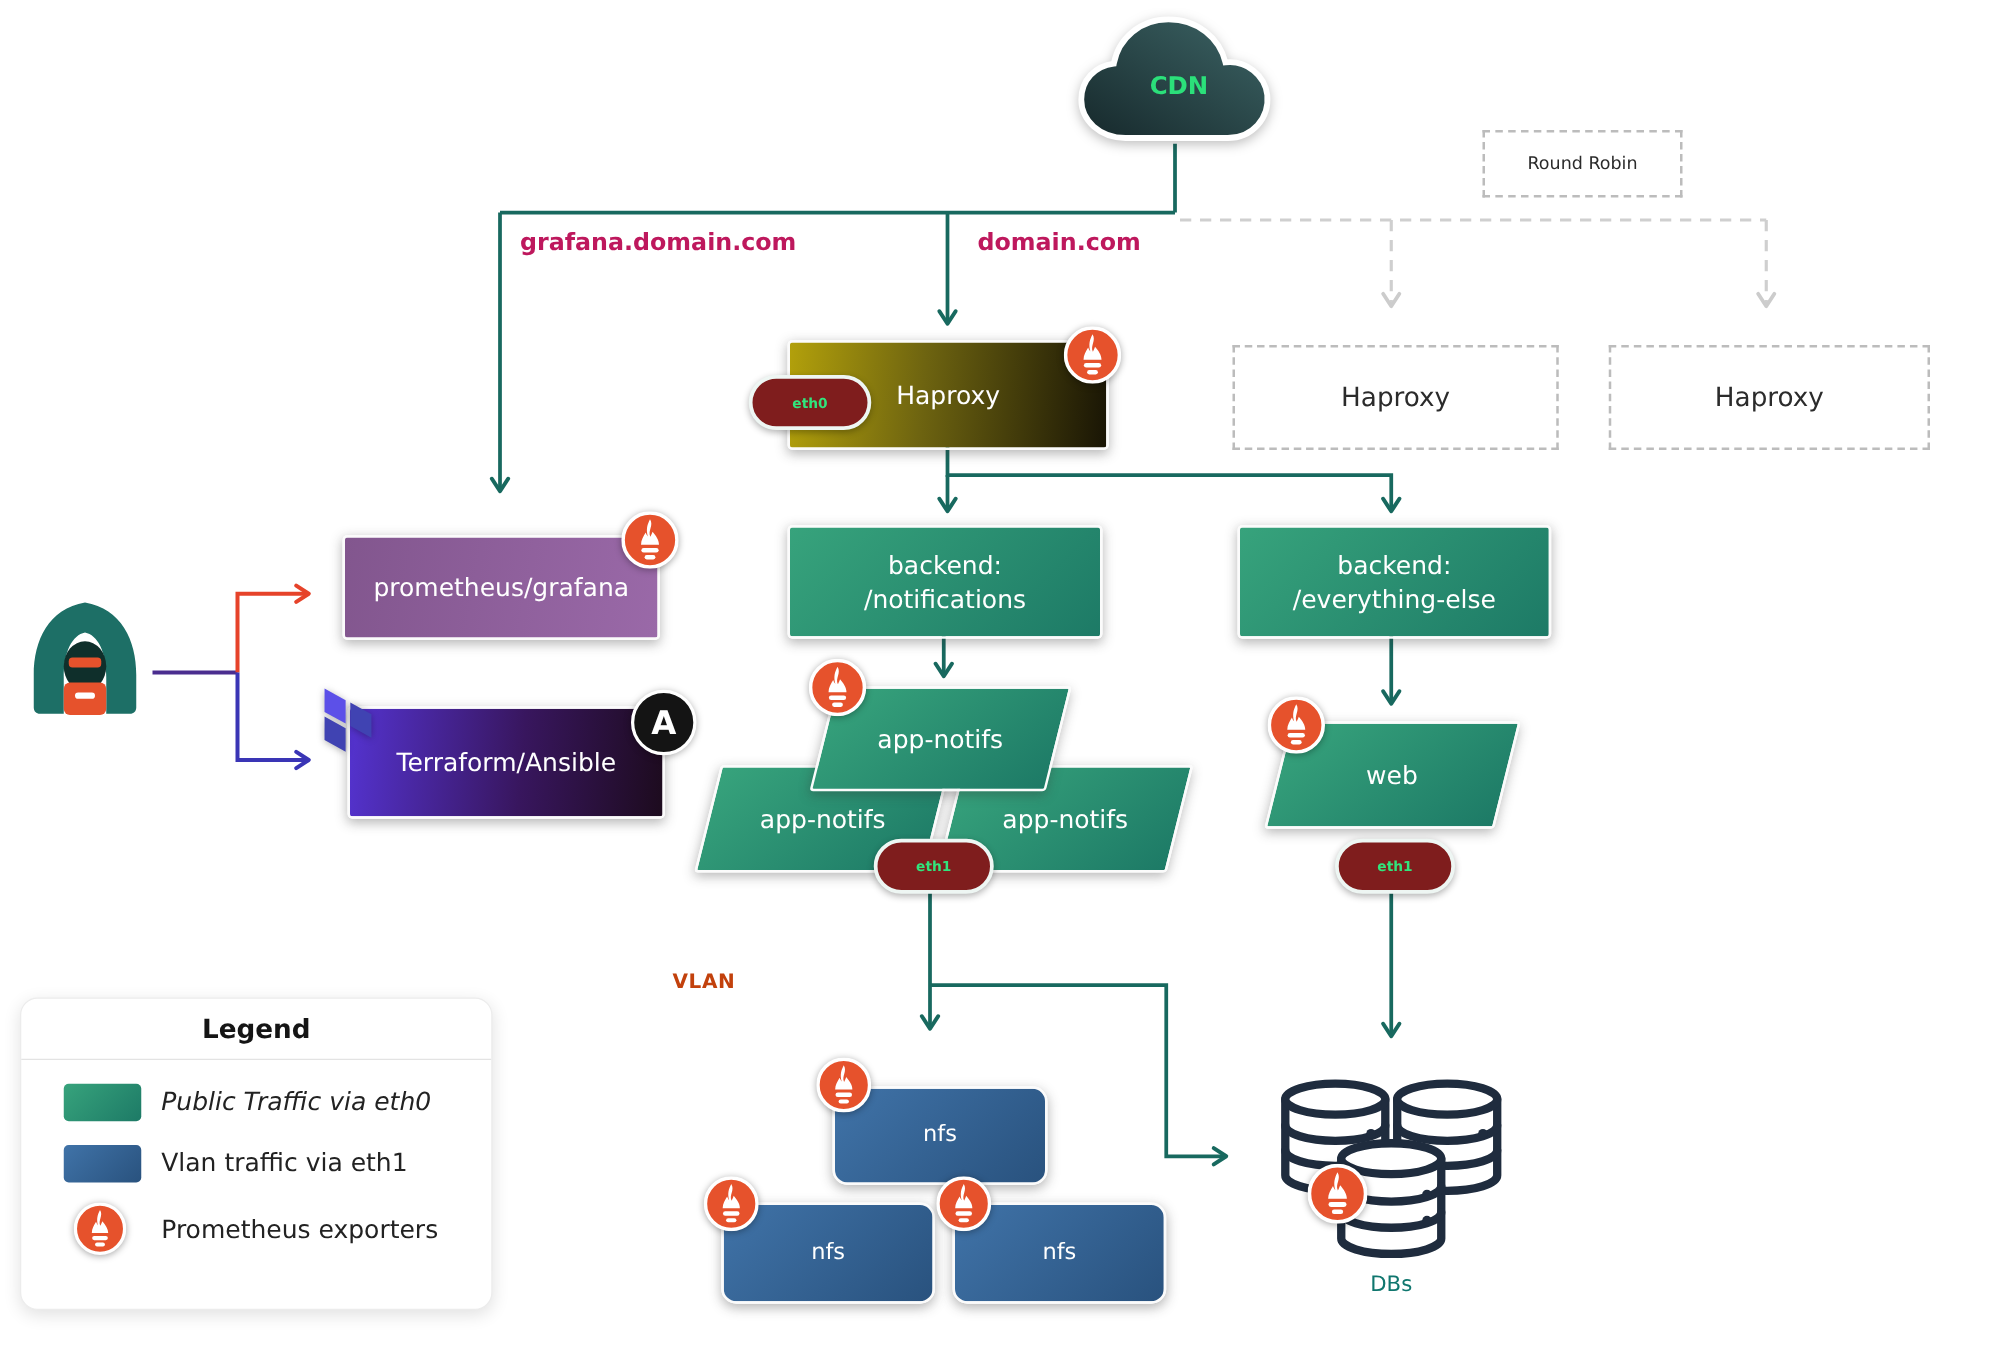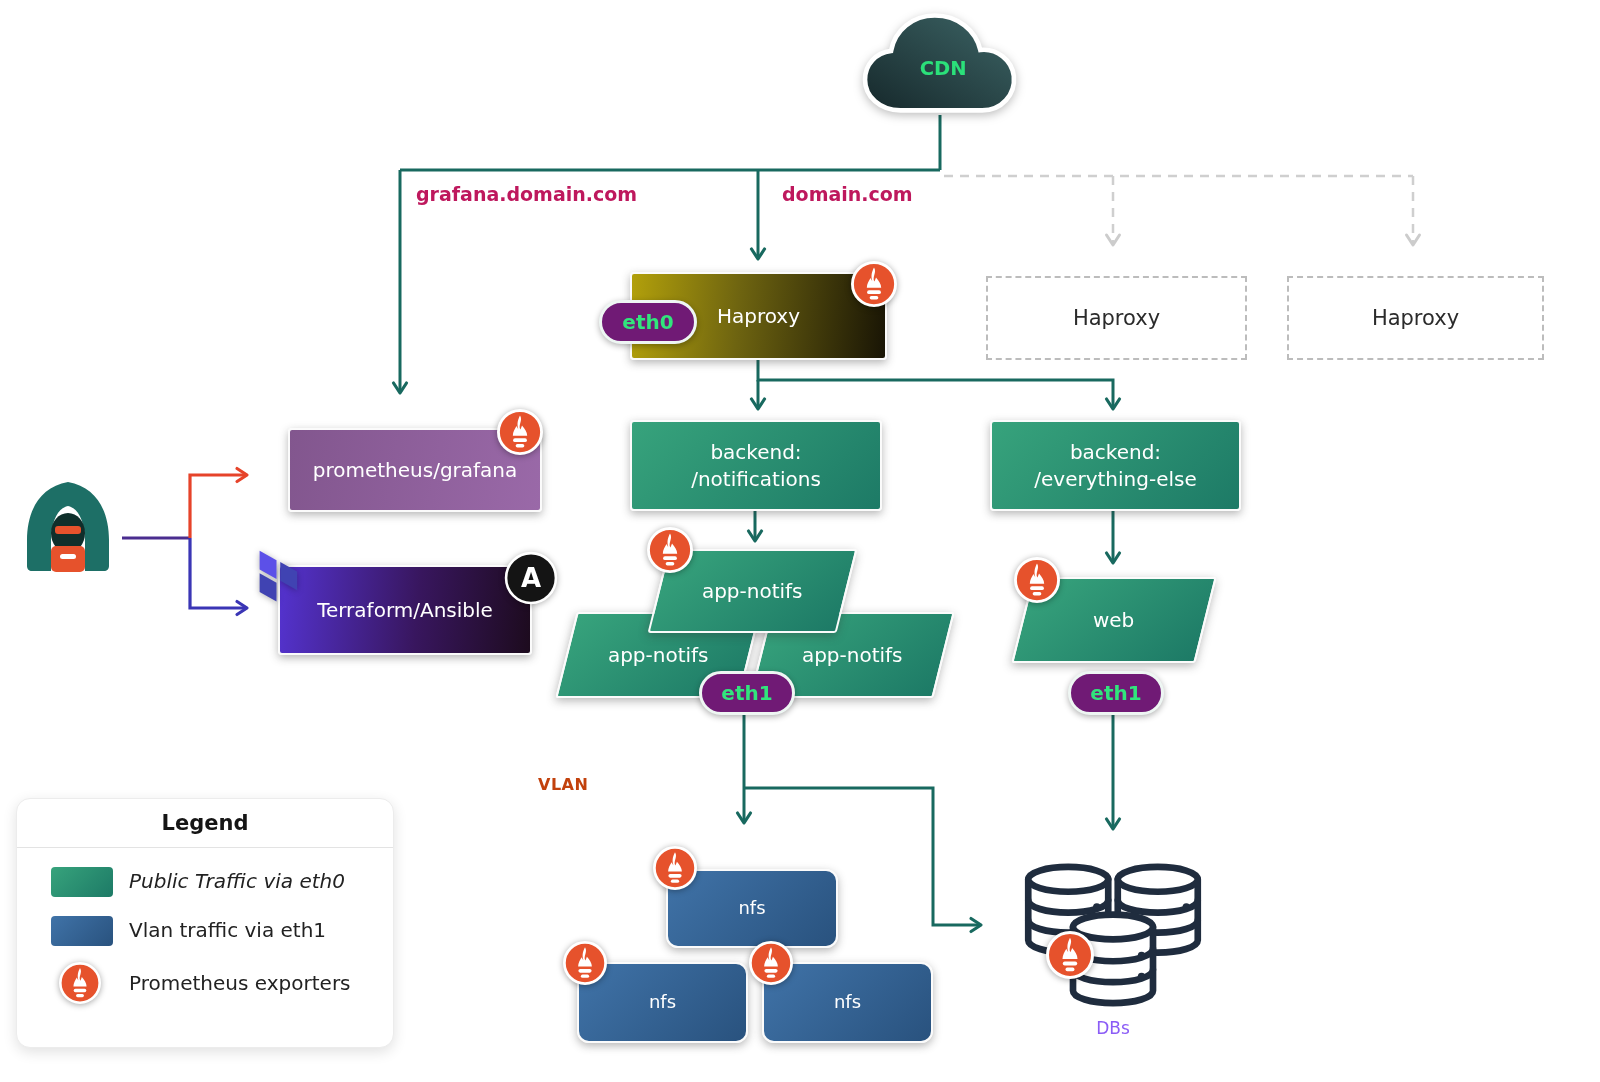--- a/index.html
+++ b/index.html
@@ -13,30 +13,30 @@
         box-shadow:0 3px 9px rgba(50,50,50,.35);font-size:20px;}
   .node .txt{white-space:pre-line;line-height:1.35;}
   .teal-grad{background:linear-gradient(135deg,#37a37c 0%,#1d7a66 100%);}
   .blue-grad{background:linear-gradient(135deg,#4073a8 0%,#29527e 100%);border-radius:12px;text-align:center;}
   .haproxy-grad{background:linear-gradient(95deg,#b2a00b 0%,#6e6410 42%,#191505 100%);}
   .purple-grad{background:linear-gradient(100deg,#82568e 0%,#9a69a8 100%);}
   .tf-grad{background:linear-gradient(95deg,#5433cf 0%,#38165e 55%,#1d0b1e 100%);}
   .dashed-node{position:absolute;display:flex;align-items:center;justify-content:center;
         border:2px dashed #bcbcbc;color:#2b2b2b;background:#fff;font-size:21px;z-index:3;}
   .pill{position:absolute;display:flex;align-items:center;justify-content:center;
-        background:#701a75;color:#31e57c;font-weight:bold;border-radius:999px;
+        background:#7f1d1d;color:#31e57c;font-weight:bold;border-radius:999px;
         border:3px solid #eef6f3;box-shadow:0 2px 6px rgba(0,0,0,.3);
-        font-size:20px;z-index:6;}
+        font-size:11px;z-index:6;}
   .para{transform:skewX(-14deg);border-radius:3px;}
   .para .txt{transform:skewX(14deg);}
   .prom{position:absolute;z-index:7;filter:drop-shadow(0 1px 3px rgba(0,0,0,.35));}
   .icon{position:absolute;z-index:7;filter:drop-shadow(0 1px 3px rgba(0,0,0,.3));}
   .edge-label{position:absolute;font-weight:bold;color:#be185d;font-size:19px;z-index:4;}
   .vlan{position:absolute;color:#c2410c;font-weight:bold;font-size:16px;letter-spacing:.5px;z-index:4;}
-  .dbs-label{position:absolute;color:#8b5cf6;font-size:17px;z-index:4;text-align:center;}
+  .dbs-label{position:absolute;color:#0f766e;font-size:17px;z-index:4;text-align:center;}
   .legend{position:absolute;background:#fff;border:1px solid #ececec;border-radius:14px;
         box-shadow:0 4px 14px rgba(0,0,0,.12);z-index:5;}
   .legend-title{position:absolute;left:0;top:12px;width:100%;text-align:center;
         font-weight:bold;font-size:21px;color:#151515;}
   .legend-divider{position:absolute;left:0;top:48px;width:100%;height:1px;background:#e3e3e3;}
   .legend-swatch{position:absolute;width:62px;height:30px;border-radius:4px;}
   .legend-item-label{position:absolute;font-size:20px;color:#222;}
 </style>
 </head>
 <body>
@@ -92,20 +92,23 @@
       </linearGradient>
     </defs>
     <path d="M52 112 C30 112 14 97 14 79 C14 62 26 50 42 48 C46 26 65 10 89 10 C114 10 133 26 138 47 C156 45 172 58 174 75 C176 95 161 112 140 112 Z" fill="url(#cdngrad)" stroke="#ffffff" stroke-width="5" style="filter:drop-shadow(0 3px 5px rgba(0,0,0,.25));"></path>
     <text x="98" y="74" text-anchor="middle" font-size="21" font-weight="bold" fill="#2be07a">CDN</text>
   </svg>
 
   <div class="edge-label" style="left:416px;top:183px;">grafana.domain.com</div>
   <div class="edge-label" style="left:782px;top:183px;">domain.com</div>
   <div class="vlan" style="left:538px;top:775px;">VLAN</div>
 
+  <div class="dashed-node" style="left:1186px;top:104px;width:156px;height:50px;font-size:14px;">
+    <span>Round Robin</span>
+  </div>
 
   <div class="node haproxy-grad" style="left:630px;top:272px;width:253px;height:84px;">
     <span class="txt">Haproxy</span>
   </div>
   <div class="pill" style="left:599px;top:300px;width:92px;height:38px;">
     <span>eth0</span>
   </div>
 
   <div class="dashed-node" style="left:986px;top:276px;width:257px;height:80px;">
     <span>Haproxy</span>
@@ -116,21 +119,21 @@
 
   <div class="node teal-grad" style="left:630px;top:420px;width:248px;height:87px;">
     <span class="txt">backend:
 /notifications</span>
   </div>
   <div class="node teal-grad" style="left:990px;top:420px;width:247px;height:87px;">
     <span class="txt">backend:
 /everything-else</span>
   </div>
 
-  <div class="node purple-grad" style="left:288px;top:428px;width:250px;height:80px;">
+  <div class="node purple-grad" style="left:274px;top:428px;width:250px;height:80px;">
     <span class="txt">prometheus/grafana</span>
   </div>
   <div class="node tf-grad" style="left:278px;top:565px;width:250px;height:86px;">
     <span class="txt">Terraform/Ansible</span>
   </div>
 
   <svg class="icon" style="left:254px;top:546px;" width="60" height="62" viewBox="0 0 64 64">
     <polygon points="6,4 24,14 24,34 6,24" fill="#5c50e8"></polygon>
     <polygon points="28,16 46,26 46,46 28,36" fill="#4043b2"></polygon>
     <polygon points="6,28 24,38 24,58 6,48" fill="#4043b2"></polygon>

